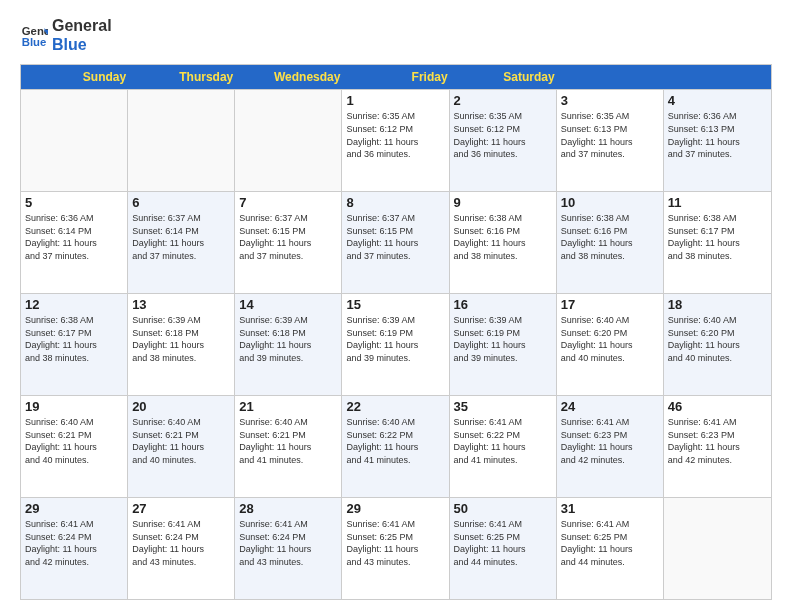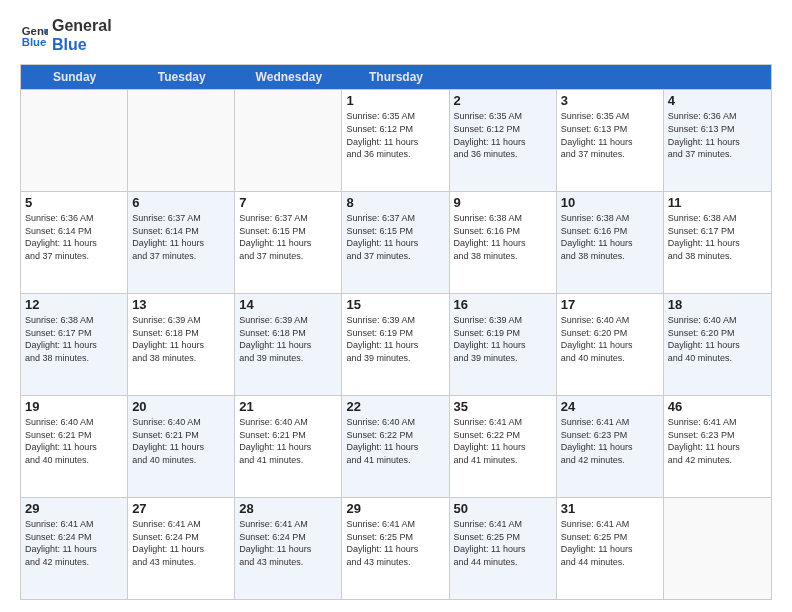--- a/index.html
+++ b/index.html
@@ -50,25 +50,25 @@
       display: flex;
       flex-direction: column;
       border: 1px solid #ccc;
     }
     .cal-header-row {
       display: grid;
       grid-template-columns: repeat(7, 1fr);
       background: #2468c8;
     }
     .cal-header-cell {
-      color: #e5e5e5;
+      color: #fde047;
       font-size: 12px;
       font-weight: bold;
-      text-align: center;
-      padding: 5px 10px;
+      text-align: right;
+      padding: 5px 2px;
     }
     .cal-body {
       flex: 1;
       display: flex;
       flex-direction: column;
     }
     .cal-row {
       display: grid;
       grid-template-columns: repeat(7, 1fr);
       flex: 1;
@@ -123,23 +123,24 @@
     </div>
     <div class="title-block">
       <div class="title-month"></div>
       <div class="title-location"></div>
     </div>
   </div>
 
   <div class="calendar">
     <div class="cal-header-row">
     <div class="cal-header-cell">Sunday</div>
-        <div class="cal-header-cell">Tuesday</div>
+        <div class="cal-header-cell">Thursday</div>
         <div class="cal-header-cell">Wednesday</div>
-        <div class="cal-header-cell">Thursday</div>
+        <div class="cal-header-cell">Friday</div>
+        <div class="cal-header-cell">Saturday</div>
       </div>
     <div class="cal-body">
     <div class="cal-row">
           <div class="cal-cell empty"></div>
           <div class="cal-cell empty"></div>
           <div class="cal-cell empty"></div>
           <div class="cal-cell">
             <div class="day-num">1</div>
             <div class="cell-info" style="white-space: pre-line;">Sunrise: 6:35 AM
 Sunset: 6:12 PM

